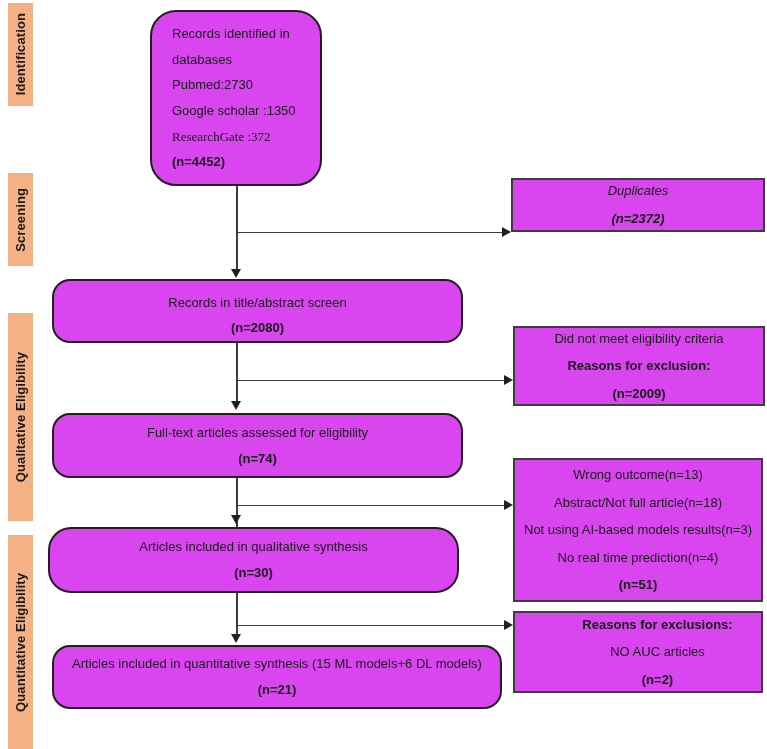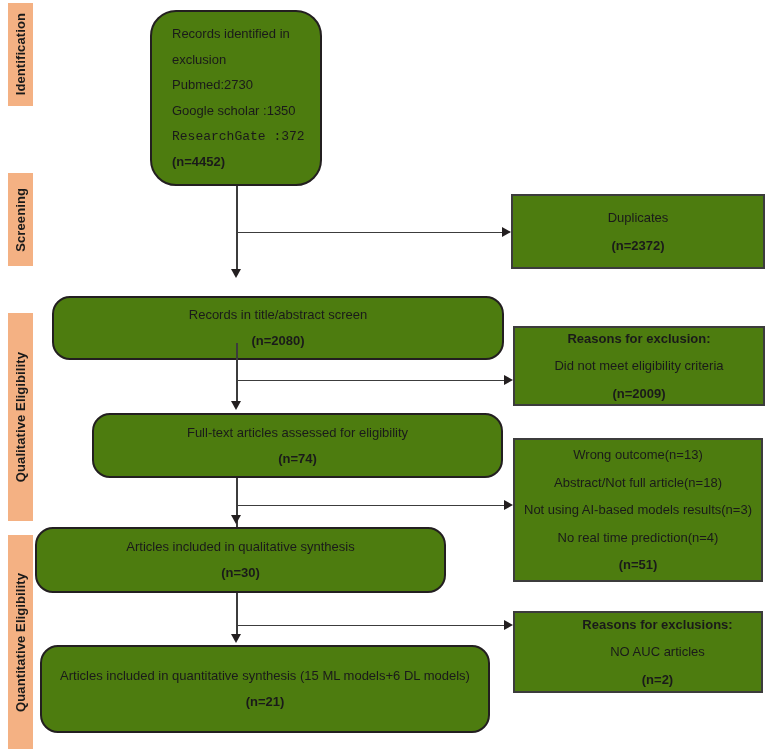--- a/index.html
+++ b/index.html
@@ -37,63 +37,63 @@
   #bar-identification { left: 8px;  top: 3px;   width: 25px; height: 103px; }
   #bar-screening      { left: 8px;  top: 173px; width: 25px; height: 93px;  }
   #bar-qualitative    { left: 8px;  top: 313px; width: 25px; height: 208px; }
   #bar-quantitative   { left: 8px;  top: 535px; width: 25px; height: 214px; }
 
   
   .box {
     position: absolute;
     box-sizing: border-box;
     border: 2px solid #231f20;
-    background: #4d7c0f;
+    background: #d946ef;
     display: flex;
     flex-direction: column;
     align-items: center;
     justify-content: center;
   }
   .box.rounded { border-radius: 18px; }
   .box.rect    { border-radius: 0; border-width: 2px; border-color: #3c3c3c; }
 
   .box .line {
     font-size: 13px;
     color: #1a1a1a;
     line-height: 1.35;
     text-align: center;
     white-space: nowrap;
   }
   .box .line.bold { font-weight: bold; }
-  .box .line.serif { font-family: Liberation Mono, monospace; }
+  .box .line.serif { font-family: Liberation Serif, serif; }
 
   
   #box-records-identified {
     left: 150px; top: 10px; width: 172px; height: 176px;
     border-radius: 26px;
     align-items: flex-start;
     padding-left: 20px;
     justify-content: center;
   }
   #box-records-identified .line { text-align: left; margin: 4px 0; }
 
   
-  #box-title-abstract   { left: 52px; top: 296px; width: 452px; height: 64px; }
-  #box-fulltext         { left: 52px; top: 413px; width: 411px; height: 65px; margin-left: 40px; }
-  #box-qualitative      { left: 35px; top: 527px; width: 411px; height: 66px; }
-  #box-quantitative     { left: 40px; top: 645px; width: 450px; height: 88px; }
+  #box-title-abstract   { left: 52px; top: 279px; width: 411px; height: 64px; justify-content: flex-end; }
+  #box-fulltext         { left: 52px; top: 413px; width: 411px; height: 65px; }
+  #box-qualitative      { left: 48px; top: 527px; width: 411px; height: 66px; border-radius: 23px; }
+  #box-quantitative     { left: 52px; top: 645px; width: 450px; height: 64px; }
   #box-title-abstract .line,
   #box-fulltext .line,
   #box-qualitative .line,
   #box-quantitative .line { margin: 4px 0; }
 
   
-  #box-duplicates        { left: 511px; top: 194px; width: 254px; height: 75px;  }
+  #box-duplicates        { left: 511px; top: 178px; width: 254px; height: 54px; font-style: italic;  }
   #box-reason-exclusion  { left: 513px; top: 326px; width: 252px; height: 80px;  }
-  #box-reason-list       { left: 513px; top: 438px; width: 250px; height: 144px; }
+  #box-reason-list       { left: 513px; top: 458px; width: 250px; height: 144px; }
   #box-reason-auc        { left: 513px; top: 611px; width: 250px; height: 82px; padding-left: 39px;  }
   #box-duplicates .line,
   #box-reason-exclusion .line,
   #box-reason-list .line,
   #box-reason-auc .line { margin: 5px 0; }
 
   
   .conn { position: absolute; background: #3c3c3c; }
   .conn.v { width: 1.6px; }
   .conn.h { height: 1.2px; }
@@ -126,21 +126,21 @@
   </div>
   <div class="stage-bar" id="bar-qualitative">
     <span class="stage-label">Qualitative Eligibility</span>
   </div>
   <div class="stage-bar" id="bar-quantitative">
     <span class="stage-label">Quantitative Eligibility</span>
   </div>
 
   <div class="box rounded" id="box-records-identified">
     <div class="line">Records identified in</div>
-    <div class="line">exclusion</div>
+    <div class="line">databases</div>
     <div class="line">Pubmed:2730</div>
     <div class="line">Google scholar :1350</div>
     <div class="line serif">ResearchGate :372</div>
     <div class="line bold">(n=4452)</div>
   </div>
 
   <div class="conn v" style="left:236px; top:186px; height:87px;"></div>
   <div class="arrowhead-down" style="left:231px; top:269px;"></div>
 
   <div class="conn h" style="left:236px; top:232px; width:268px;"></div>
@@ -156,22 +156,22 @@
     <div class="line bold">(n=2080)</div>
   </div>
 
   <div class="conn v" style="left:236px; top:343px; height:62px;"></div>
   <div class="arrowhead-down" style="left:231px; top:401px;"></div>
 
   <div class="conn h" style="left:236px; top:380px; width:270px;"></div>
   <div class="arrowhead-right" style="left:504px; top:375px;"></div>
 
   <div class="box rect" id="box-reason-exclusion">
+    <div class="line">Did not meet eligibility criteria</div>
     <div class="line bold">Reasons for exclusion:</div>
-    <div class="line">Did not meet eligibility criteria</div>
     <div class="line bold">(n=2009)</div>
   </div>
 
   <div class="box rounded" id="box-fulltext">
     <div class="line">Full-text articles assessed for eligibility</div>
     <div class="line bold">(n=74)</div>
   </div>
 
   <div class="conn v" style="left:236px; top:478px; height:63px;"></div>
   <div class="arrowhead-down" style="left:231px; top:515px;"></div>

